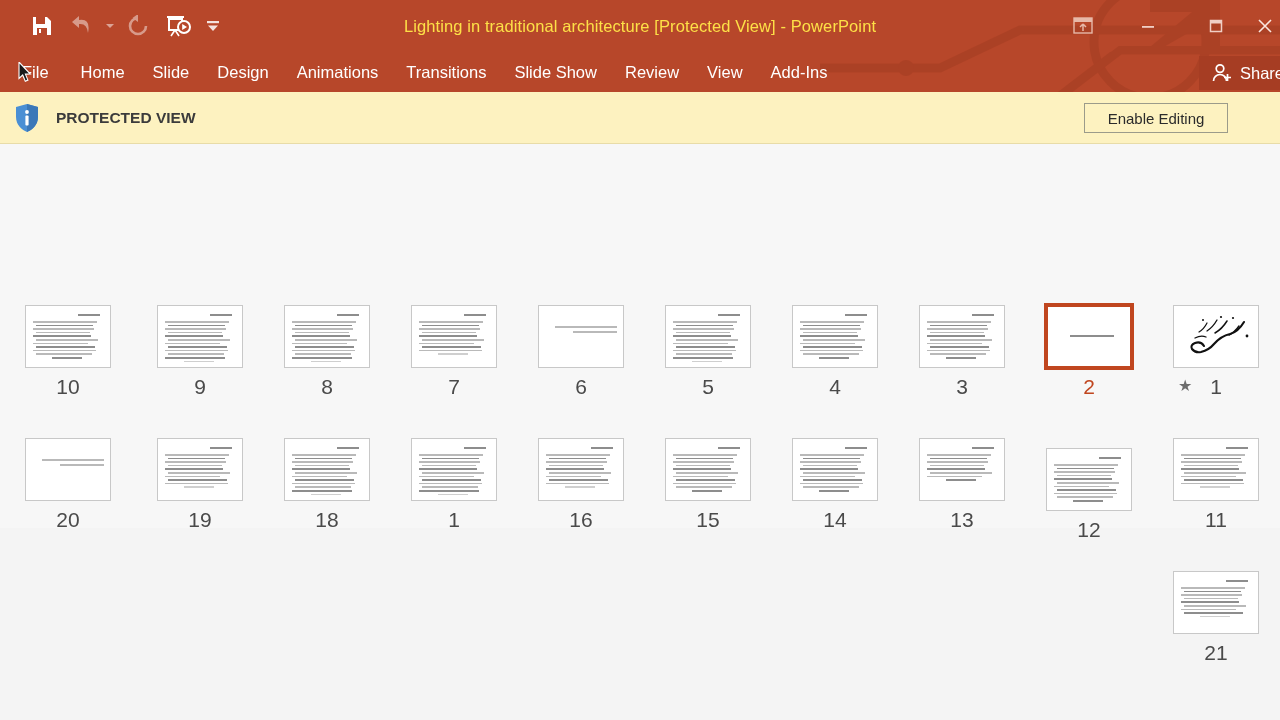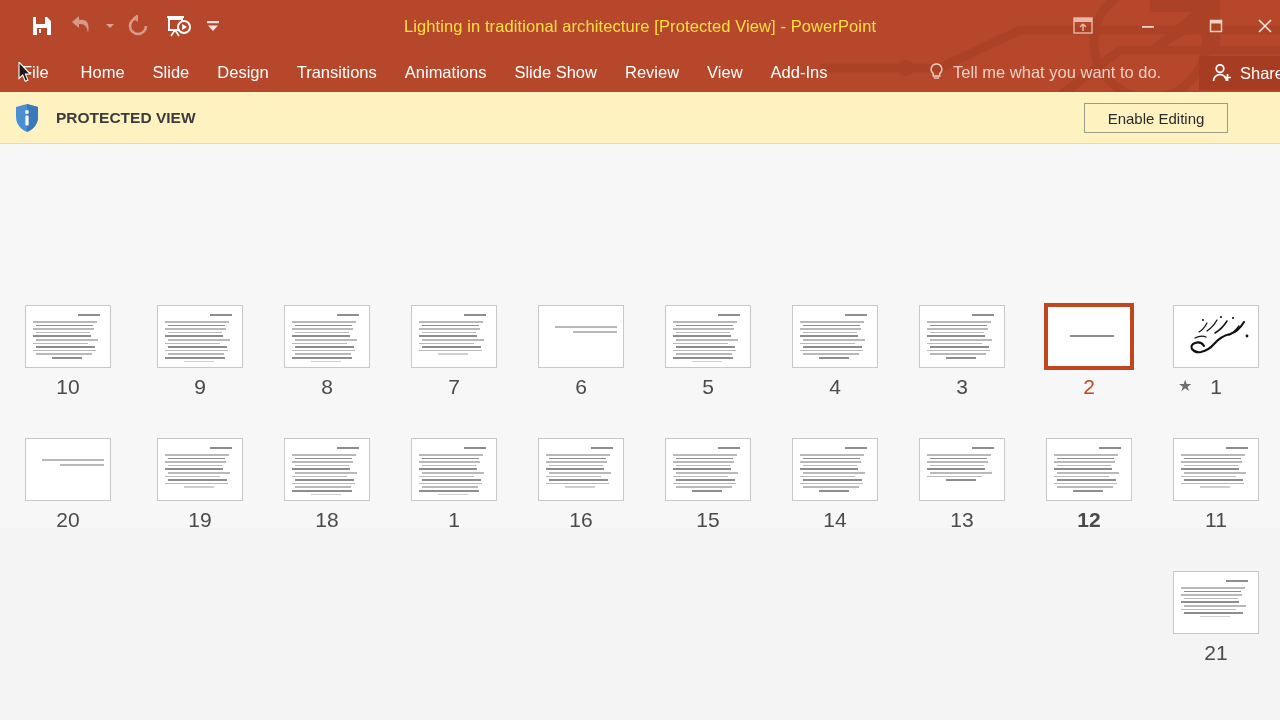--- a/index.html
+++ b/index.html
@@ -286,35 +286,28 @@
     <g fill="#a33d22">
       <circle cx="86" cy="68" r="8"></circle>
     </g>
   </svg>
 
   <div class="mb-items">
     <div class="mb-item first">File</div>
     <div class="mb-item">Home</div>
     <div class="mb-item">Slide</div>
     <div class="mb-item">Design</div>
+    <div class="mb-item">Animations</div>
     <div class="mb-item">Transitions</div>
-    <div class="mb-item">Animations</div>
     <div class="mb-item">Slide Show</div>
     <div class="mb-item">Review</div>
     <div class="mb-item">View</div>
     <div class="mb-item">Add-Ins</div>
   </div>
 
-  <div class="tellme">
-    <svg width="17" height="20" viewBox="0 0 17 20">
-      <path d="M8.5 2 a5.2 5.2 0 0 0 -3.3 9.3 V14 h6.6 v-2.7 A5.2 5.2 0 0 0 8.5 2 Z" fill="none" stroke="#f0cfc5" stroke-width="1.5"></path>
-      <rect x="5.8" y="15.3" width="5.4" height="1.4" fill="#f0cfc5"></rect>
-    </svg>
-    <div class="tellme-text">Tell me what you want to do.</div>
-  </div>
 
   <div class="sharebtn">
     <svg width="22" height="22" viewBox="0 0 22 22">
       <circle cx="9" cy="6.6" r="3.8" fill="none" stroke="#ffffff" stroke-width="1.7"></circle>
       <path d="M2.5 19 a6.5 6.5 0 0 1 13 0" fill="none" stroke="#ffffff" stroke-width="1.7"></path>
       <path d="M16.5 12 v7 M13 15.5 h7" stroke="#ffffff" stroke-width="1.7"></path>
     </svg>
     <div class="sharebtn-text">Share</div>
   </div>
 </div>
@@ -715,21 +708,21 @@
               <div class="ln" style="left: 10px; top: 33px; width: 62px; height: 1.5px;"></div>
               <div class="ln" style="left: 7px; top: 36.6px; width: 55px; height: 1.5px;"></div>
               <div class="ln dark" style="left: 26px; top: 40.2px; width: 30px; height: 1.5px;"></div>
             </div>
           </div>
         </div>
         <div class="label-row">
           <div class="slide-num">13</div>
         </div>
       </div>
-      <div class="slide-cell" style="left: 1039px; top: 290px; font-weight: bold;">
+      <div class="slide-cell" style="left: 1039px; top: 300px;">
         <div class="thumb-wrap">
           <div class="thumb">
             <div class="thumb-lines">
               <div class="ln dark" style="left: 52px; top: 8px; width: 22px; height: 1.6px;"></div>
               <div class="ln" style="left: 7px; top: 15px; width: 64px; height: 1.5px;"></div>
               <div class="ln dark" style="left: 10px; top: 18.6px; width: 57px; height: 1.5px;"></div>
               <div class="ln" style="left: 7px; top: 22.2px; width: 61px; height: 1.5px;"></div>
               <div class="ln" style="left: 10px; top: 25.8px; width: 54px; height: 1.5px;"></div>
               <div class="ln dark" style="left: 7px; top: 29.4px; width: 58px; height: 1.5px;"></div>
               <div class="ln" style="left: 10px; top: 33px; width: 62px; height: 1.5px;"></div>

